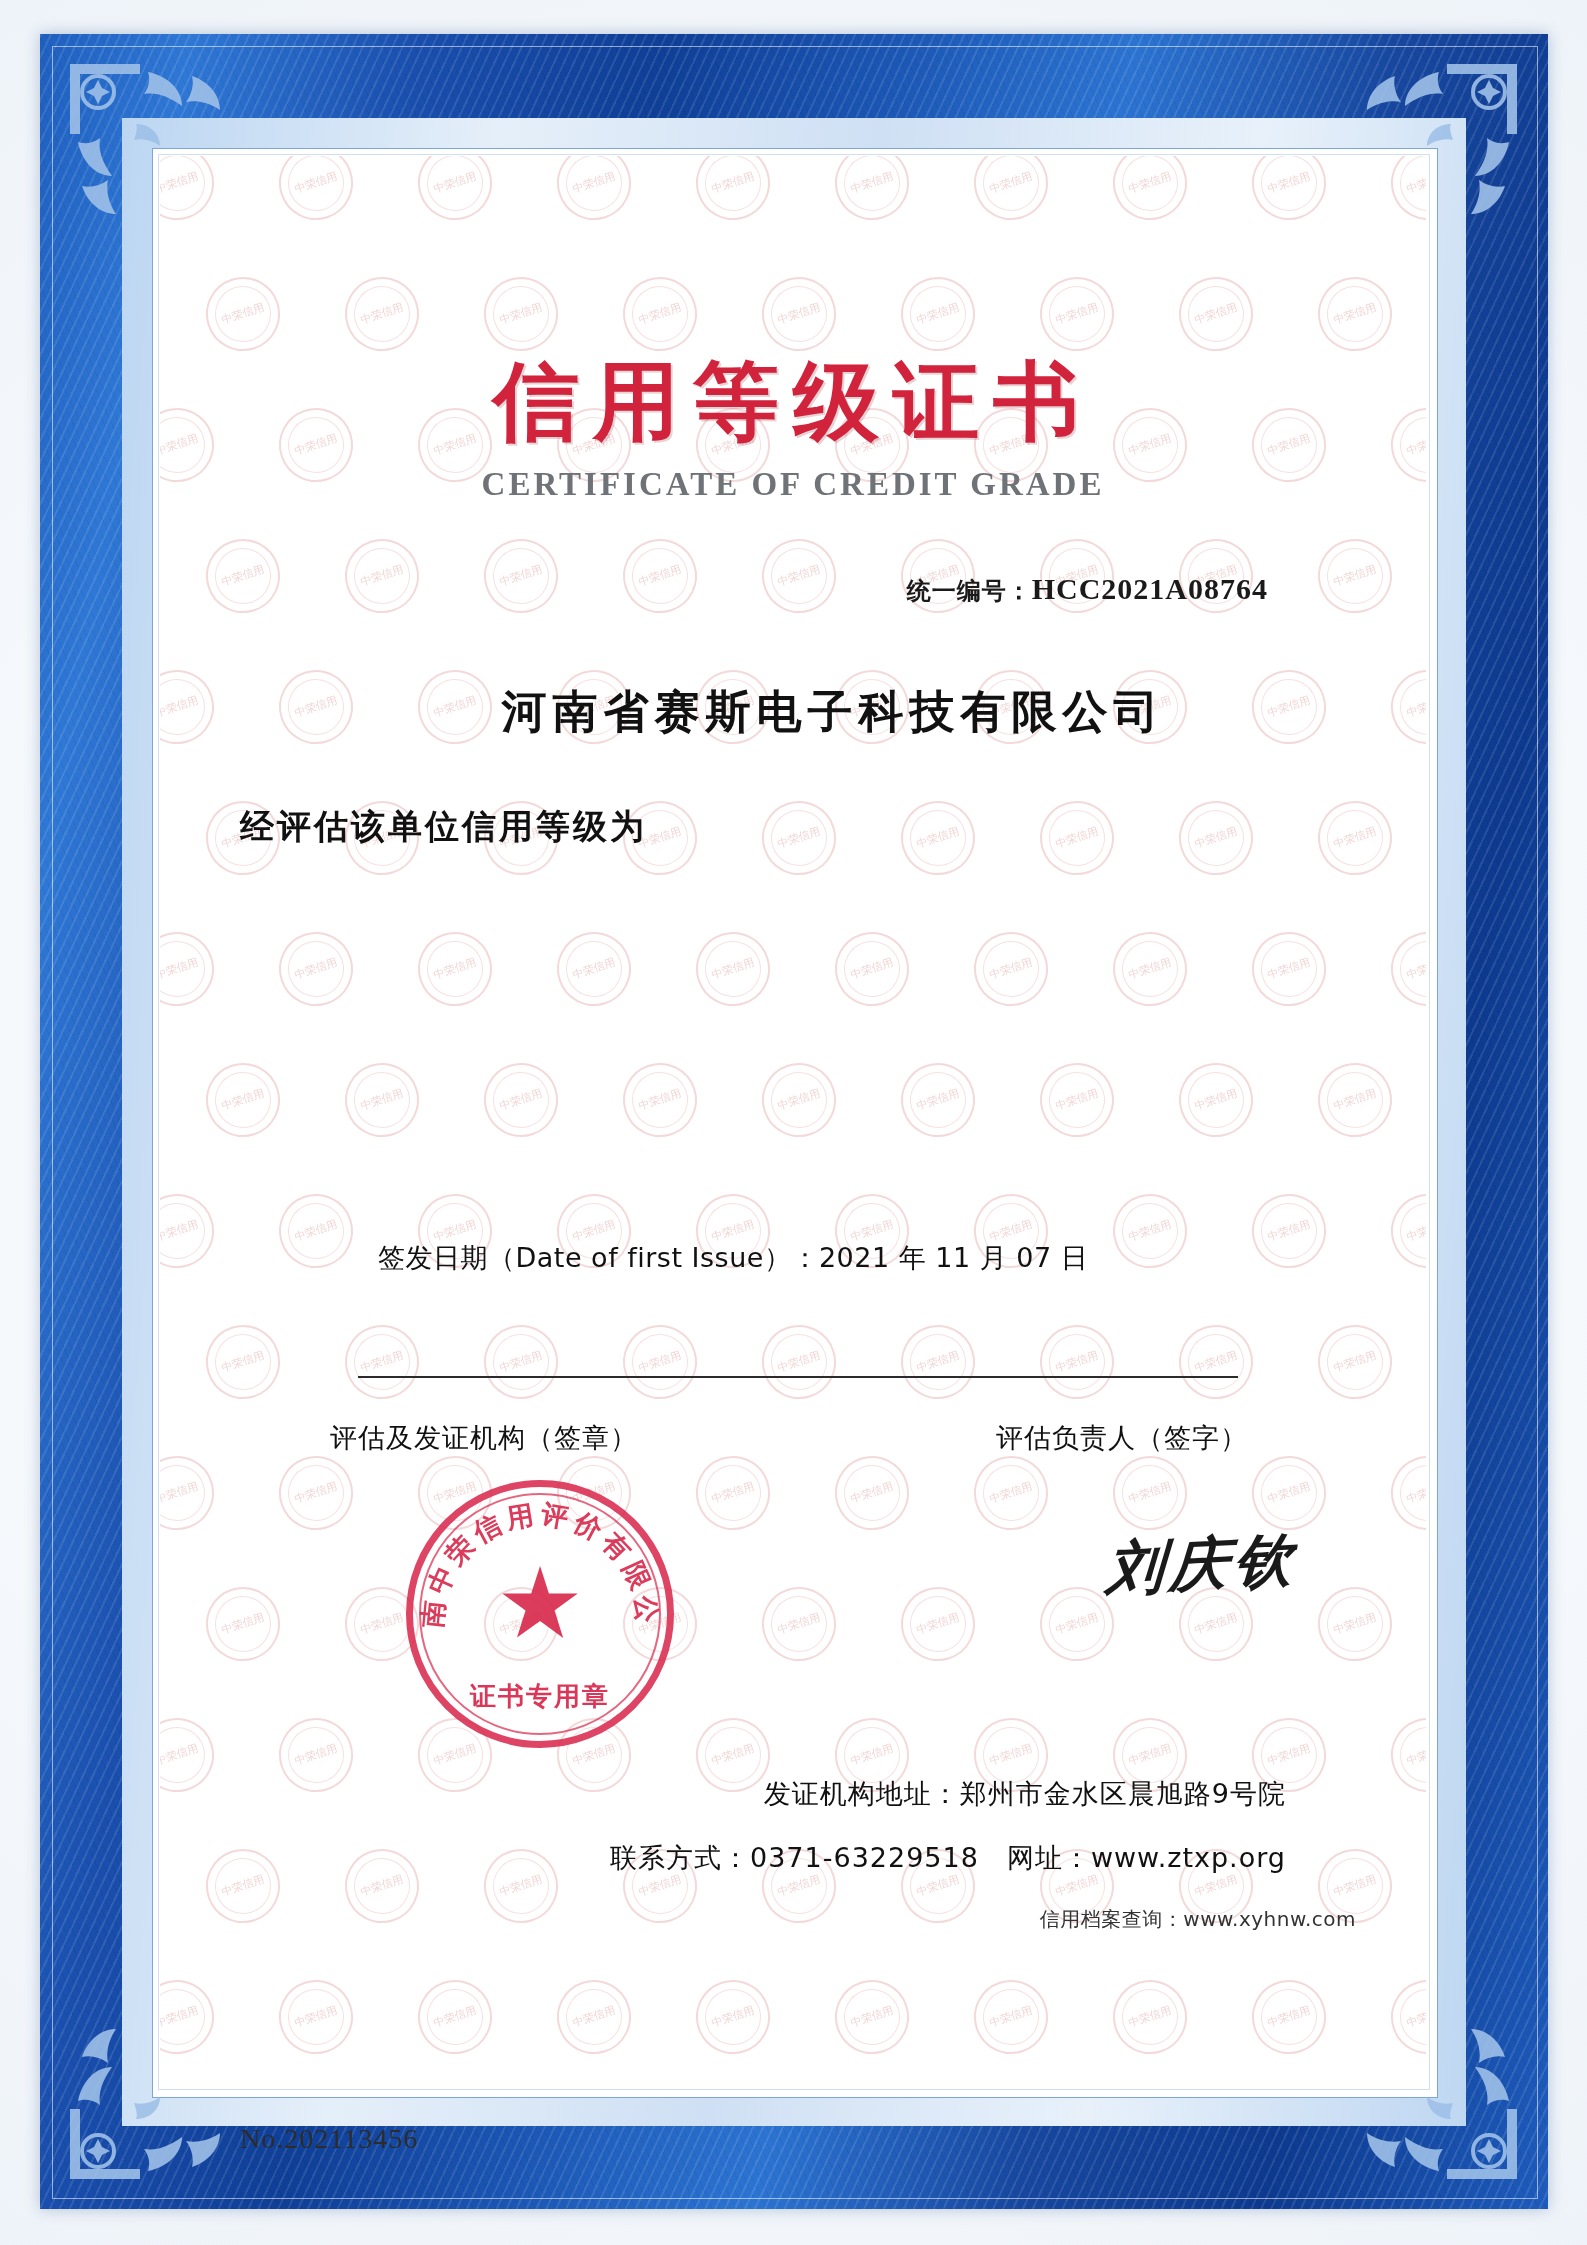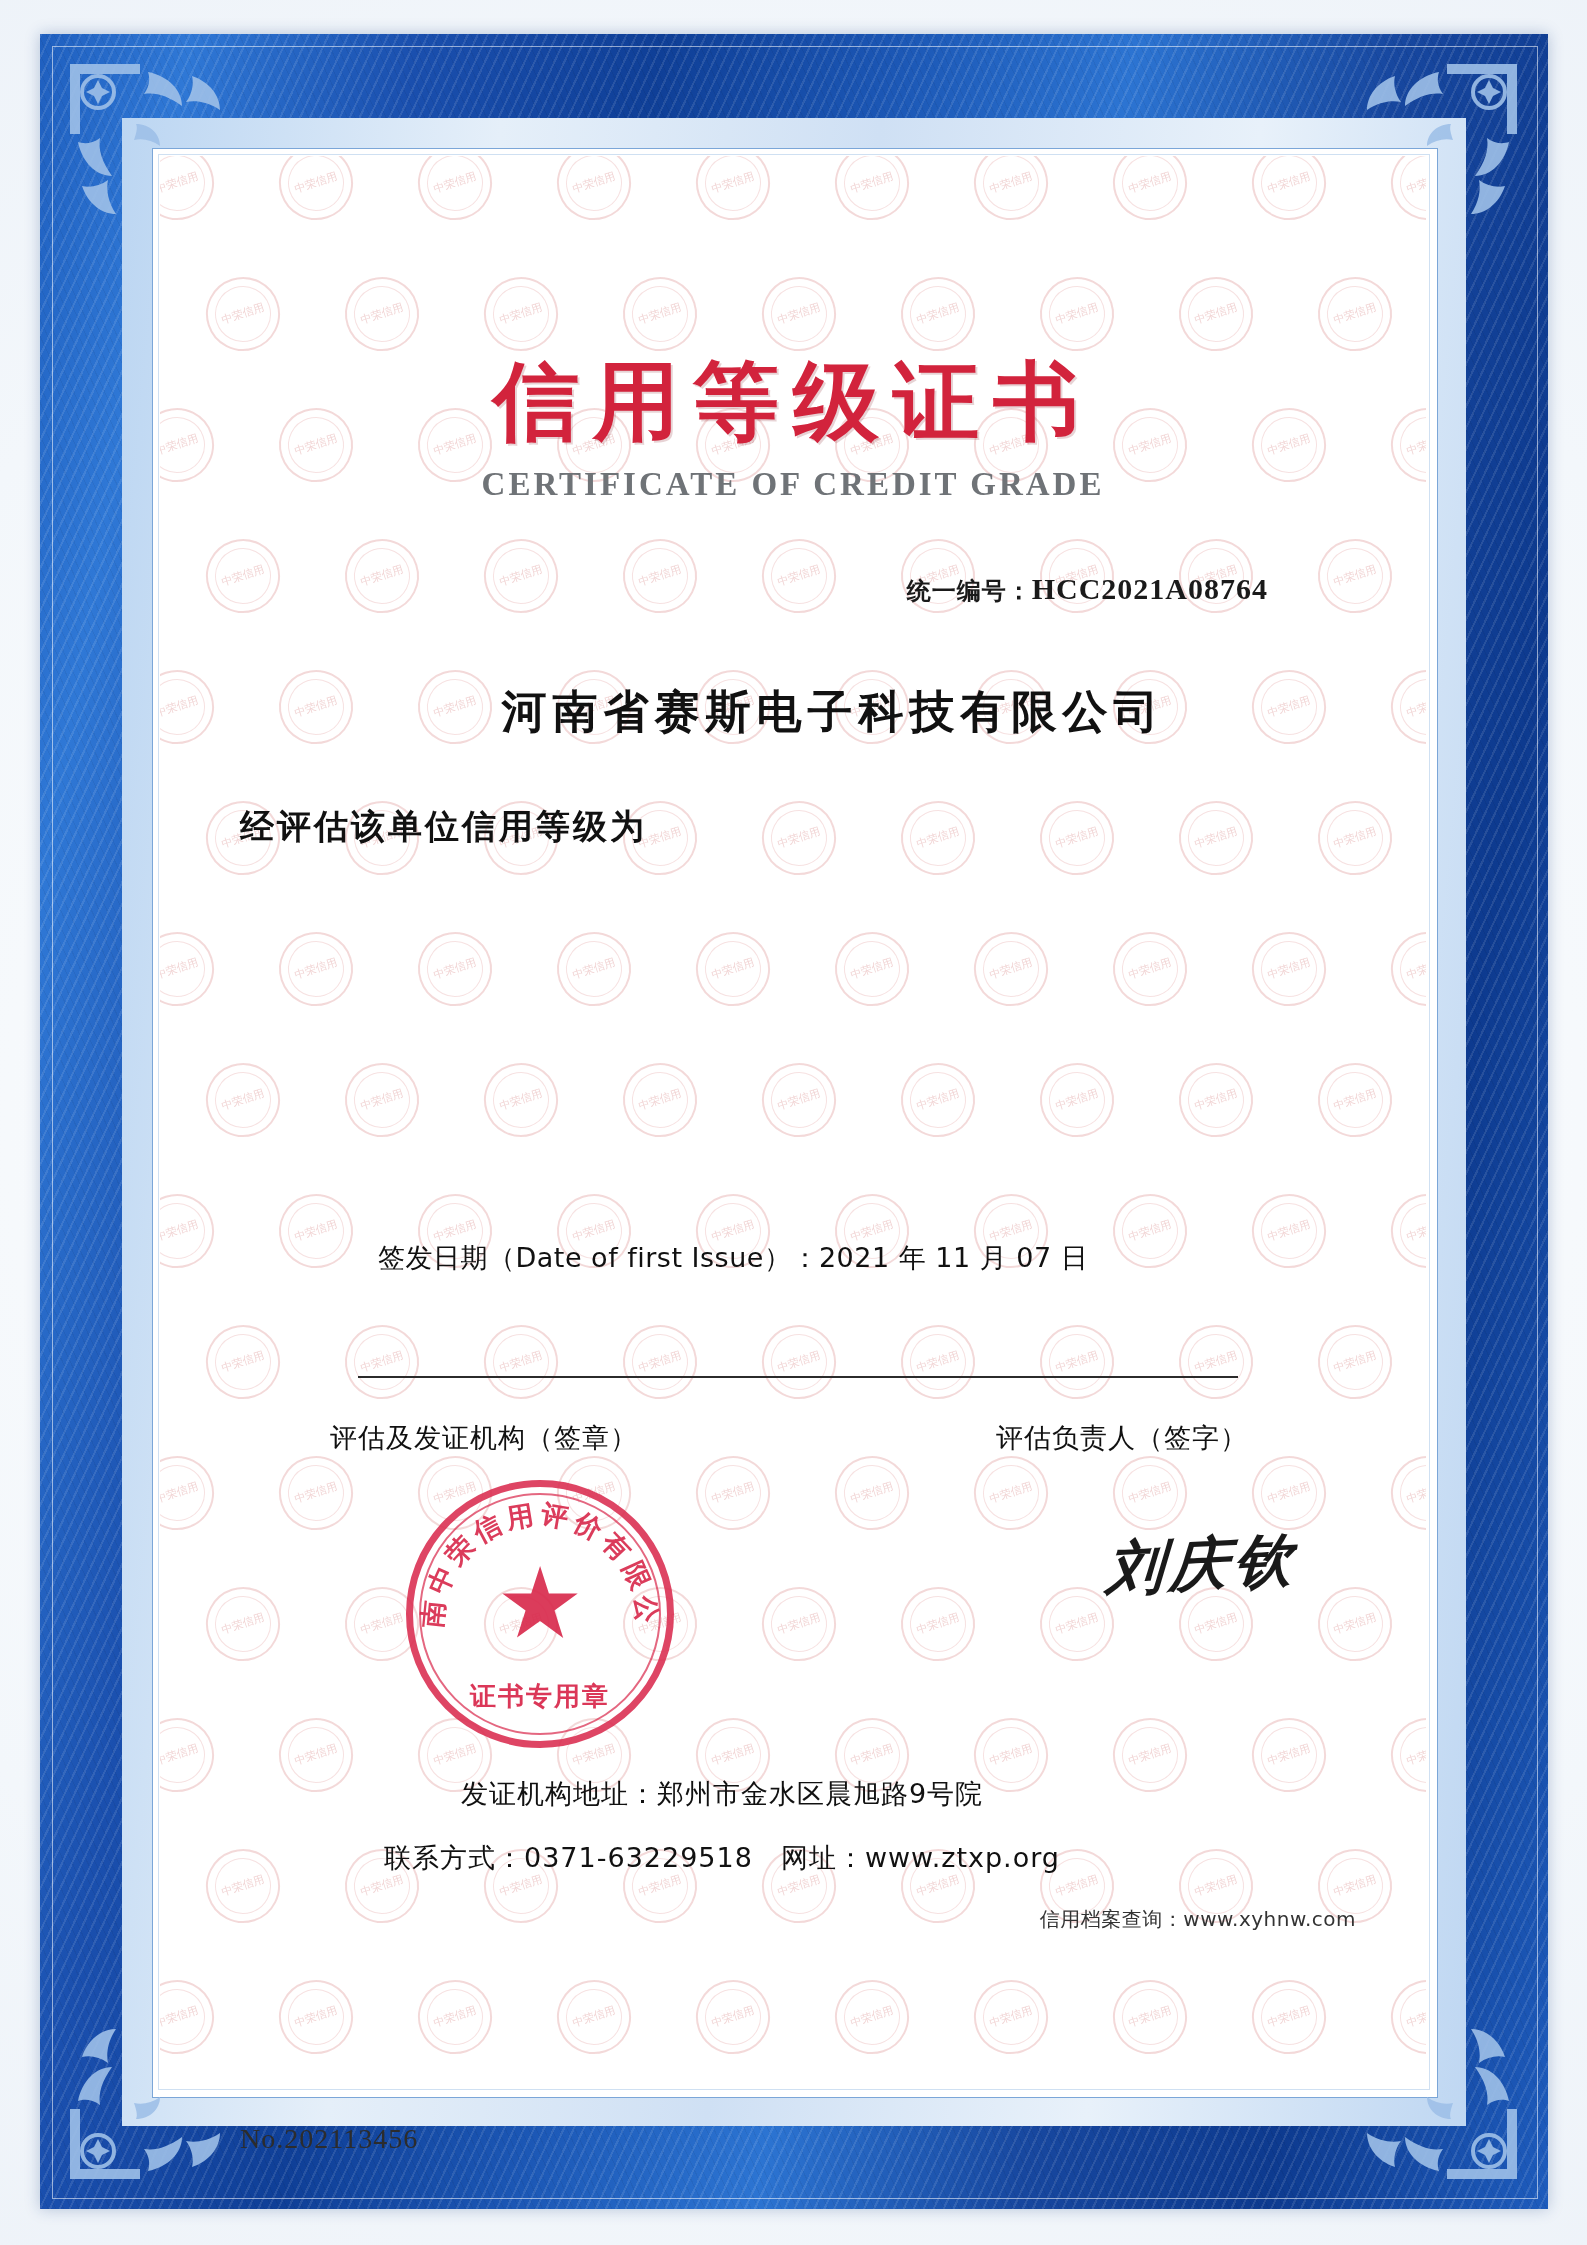--- a/index.html
+++ b/index.html
@@ -301,21 +301,21 @@
     font-style: italic;
     font-weight: bold;
     color: #1a1a1a;
     letter-spacing: 6px;
     transform: rotate(-3deg) skewX(-6deg);
   }
 
   .addr-line {
     position: absolute;
     left: 0; width: 1128px;
-    text-align: center;
+    text-align: right;
     font-family: "DejaVu Sans", sans-serif;
     font-size: 27px;
     color: #111111;
     letter-spacing: 1px;
   }
   .addr-1 { top: 1622px; }
   .addr-2 { top: 1686px; }
 
   .archive-query {
     position: absolute;

